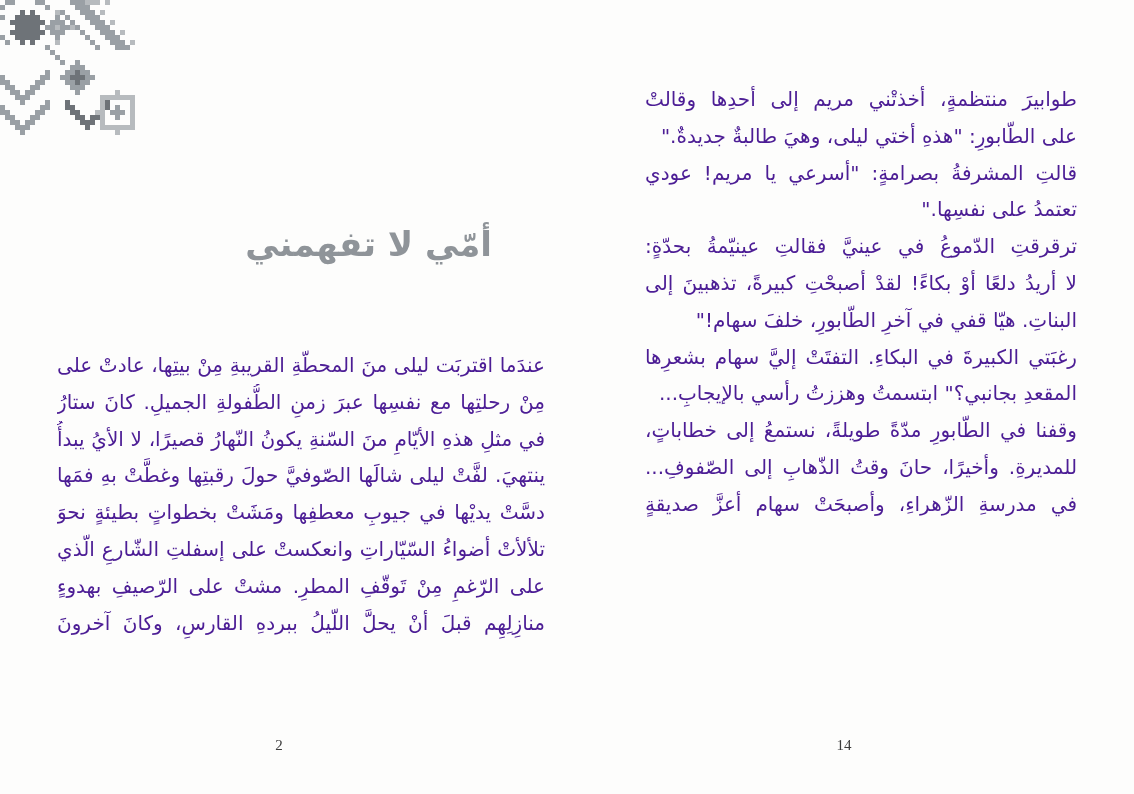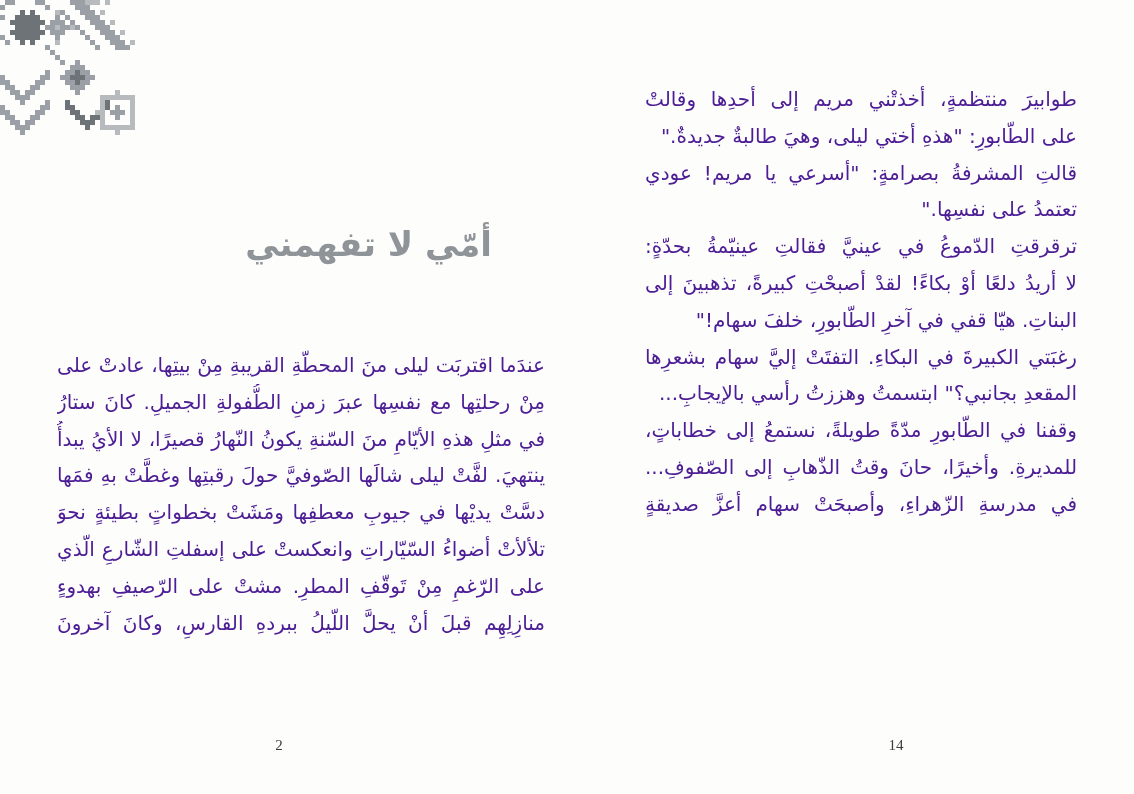--- a/index.html
+++ b/index.html
@@ -33,21 +33,21 @@
   }
   .bl.j{text-align-last:justify;}
   .bl.s{text-align-last:right;}
 
   
   .pnum{
     position:absolute;top:737px;width:40px;text-align:center;
     font-family:"Liberation Serif",serif;font-size:15px;color:#3b3b3b;
   }
   .pnum-left{left:259px;}
-  .pnum-right{left:876px;}
+  .pnum-right{left:824px;}
 </style>
 </head>
 <body>
 
 <div class="spread">
 
   <svg id="ornament" viewBox="0 0 140 140" xmlns="http://www.w3.org/2000/svg">
       <rect x="15" y="15" width="5" height="5" fill="#6e7378"></rect>
       <rect x="20" y="15" width="5" height="5" fill="#6e7378"></rect>
       <rect x="25" y="15" width="5" height="5" fill="#6e7378"></rect>

